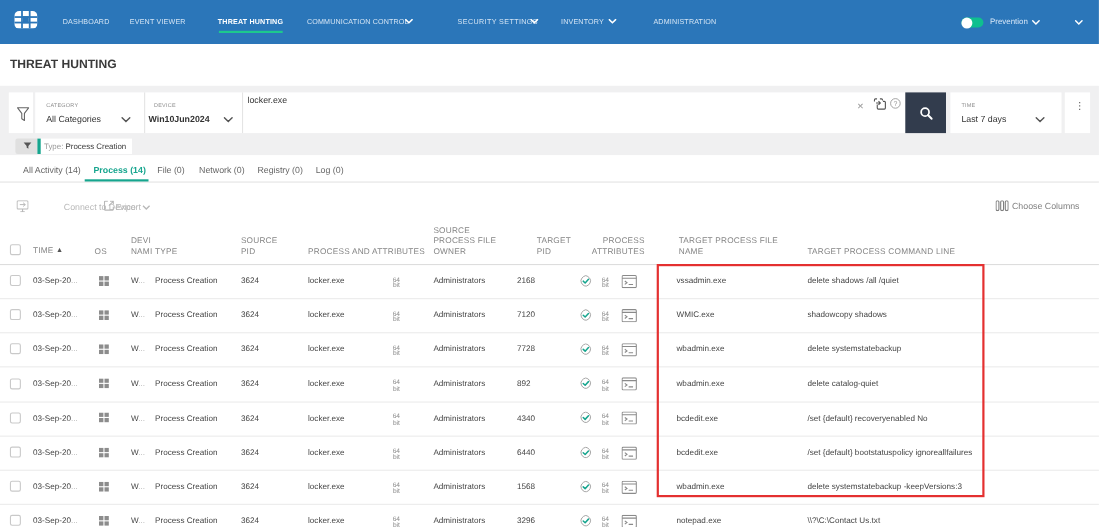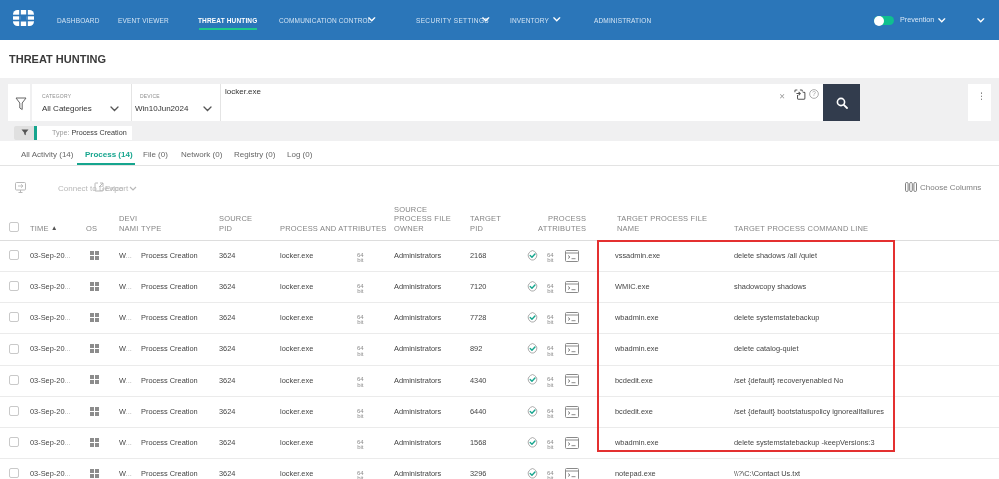--- a/index.html
+++ b/index.html
@@ -29,21 +29,21 @@
 #mainbox { left:32px; width:791px; }
 #darkbtn { position:absolute; left:823px; top:6px; width:37px; height:37px; background:#323c4d; }
 #timebox { left:864px; width:101px; }
 #kebabbox { left:968px; width:23px; }
 .sep { position:absolute; top:0; width:1px; height:37px; background:#e4e4e4; }
 .flabel { position:absolute; font-size:5px; letter-spacing:.2px; color:#8e8e8e; }
 .fvalue { position:absolute; font-size:8px; color:#333; }
 .gchev { position:absolute; width:9px; height:6px; }
 #chiprow { position:absolute; left:0; top:43px; width:999px; height:20px; }
 #chipbtn { position:absolute; left:14px; top:4.5px; width:22px; height:14px; background:#e0e0e0; border-radius:2px; }
-#chip { position:absolute; left:34px; top:4.5px; height:14px; background:#fff; border-left:3px solid #16a58e; padding:0 5px 0 15px; font-size:7.2px; color:#3a3a3a; line-height:14px; white-space:nowrap; }
+#chip { position:absolute; left:34px; top:4.5px; height:14px; background:#fff; border-left:3px solid #16a58e; padding:0 5px 0 3px; font-size:7.2px; color:#3a3a3a; line-height:14px; white-space:nowrap; }
 #chip .lbl { color:#9a9a9a; }
 
 
 #tabs { position:absolute; left:0; top:141px; width:999px; height:25px; border-bottom:1px solid #e3e3e3; }
 .tab { position:absolute; top:9px; font-size:8px; color:#666; white-space:nowrap; }
 .tab.active { color:#16a58e; font-weight:bold; }
 #tabunder { position:absolute; left:77px; top:21.5px; width:58px; height:2.5px; background:#16a58e; }
 
 
 #toolbar { position:absolute; left:0; top:166px; width:999px; height:42px; }
@@ -114,21 +114,21 @@
       </svg>
     </div>
     <div class="wbox" id="mainbox">
       <div class="flabel" style="left:10px; top:9px;">CATEGORY</div>
       <div class="fvalue" style="left:10px; top:19.5px;">All Categories</div>
       <svg class="gchev" style="left:78px; top:21.5px;" viewBox="0 0 9 6">
           <path d="M1 1 L4.5 4.5 L8 1" stroke="#555" stroke-width="1.3" fill="none" stroke-linecap="round"></path>
         </svg>
       <div class="sep" style="left:99px;"></div>
       <div class="flabel" style="left:108px; top:9px;">DEVICE</div>
-      <div class="fvalue" style="left:103px; top:19.5px;">Win10Jun2024</div>
+      <div class="fvalue" style="left:103px; top:19.5px;font-weight:bold;">Win10Jun2024</div>
       <svg class="gchev" style="left:171px; top:21.5px;" viewBox="0 0 9 6">
           <path d="M1 1 L4.5 4.5 L8 1" stroke="#555" stroke-width="1.3" fill="none" stroke-linecap="round"></path>
         </svg>
       <div class="sep" style="left:188px;"></div>
       <div class="fvalue" style="left:193px; top:2.5px;">locker.exe</div>
       <div style="position:absolute; left:747px; top:7.5px; font-size:7.5px; color:#9a9a9a;">✕</div>
       <svg style="position:absolute; left:762px; top:4.5px;" width="12" height="12" viewBox="0 0 13 13">
         <path d="M1 3.6 V2 Q1 1 2 1 H3.6 M6.4 1 H8 Q9 1 9 2 V2.6" fill="none" stroke="#555" stroke-width="1.1"></path>
         <path d="M3.8 6.4 V10 Q3.8 11 4.8 11 H10.8 Q11.8 11 11.8 10 V4.4 Q11.8 3.4 10.8 3.4 H9.4" fill="none" stroke="#555" stroke-width="1.1"></path>
         <path d="M2.6 5 H6.4 M5 3.2 L6.8 5 L5 6.8" fill="none" stroke="#555" stroke-width="1.1"></path>
@@ -136,20 +136,27 @@
       <svg style="position:absolute; left:777px; top:4.5px;" width="10" height="10" viewBox="0 0 11 11">
         <circle cx="5.5" cy="5.5" r="4.8" fill="none" stroke="#9a9a9a" stroke-width="0.9"></circle>
         <text x="5.5" y="8" font-size="7" fill="#9a9a9a" text-anchor="middle" font-family="Liberation Sans">?</text>
       </svg>
     </div>
     <div id="darkbtn">
       <svg style="position:absolute;left:13px;top:13px;" width="12" height="12" viewBox="0 0 12 12">
         <circle cx="5" cy="5" r="3.6" fill="none" stroke="#fff" stroke-width="1.6"></circle>
         <path d="M7.8 7.8 L11 11" stroke="#fff" stroke-width="1.8" stroke-linecap="round"></path>
       </svg>
+    </div>
+    <div class="wbox" id="timebox">
+      <div class="flabel" style="left:10px; top:9px;">TIME</div>
+      <div class="fvalue" style="left:10px; top:19.5px;">Last 7 days</div>
+      <svg class="gchev" style="left:77px; top:21.5px;" viewBox="0 0 9 6">
+          <path d="M1 1 L4.5 4.5 L8 1" stroke="#555" stroke-width="1.3" fill="none" stroke-linecap="round"></path>
+        </svg>
     </div>
     <div class="wbox" id="kebabbox">
       <div style="position:absolute;left:9px;top:10px;font-size:9px;color:#555;line-height:5px;">⋮</div>
     </div>
     <div id="chiprow">
       <div id="chipbtn">
         <svg style="position:absolute;left:7px;top:3.5px;" width="8" height="7" viewBox="0 0 8 7">
           <path d="M0.5 0.5 H7.5 L4.8 3.8 V6.2 L3.2 5.2 V3.8 Z" fill="#555"></path>
         </svg>
       </div>
@@ -192,21 +199,21 @@
 
   <div id="thead">
     <div class="hcb"></div>
     <div class="hc" style="left:30px;">TIME <span style="color:#555;font-size:6.5px;position:relative;top:-1px;">▲</span></div>
     <div class="hc" style="left:86px;">OS</div>
     <div class="hc" style="left:119px;">DEVI<br>NAMI</div>
     <div class="hc" style="left:141px;">TYPE</div>
     <div class="hc" style="left:219px;">SOURCE<br>PID</div>
     <div class="hc" style="left:280px;">PROCESS AND ATTRIBUTES</div>
     <div class="hc" style="left:394px;">SOURCE<br>PROCESS FILE<br>OWNER</div>
-    <div class="hc" style="left:470px;">TARGET<br>PID</div>
+    <div class="hc" style="left:488px;">TARGET<br>PID</div>
     <div class="hc" style="left:538px;text-align:right;">PROCESS<br>ATTRIBUTES</div>
     <div class="hc" style="left:617px;">TARGET PROCESS FILE<br>NAME</div>
     <div class="hc" style="left:734px;">TARGET PROCESS COMMAND LINE</div>
   </div>
 
   <div id="tbody">
       <div class="row" style="top:0px;">
         <div class="cb" style="top:9px;"></div>
         <div class="c" style="left:30px;">03-Sep-20<span class="ell">...</span></div>
         <svg width="9" height="9" viewBox="0 0 9 9" style="position:absolute;left:90px;top:9.5px;">

